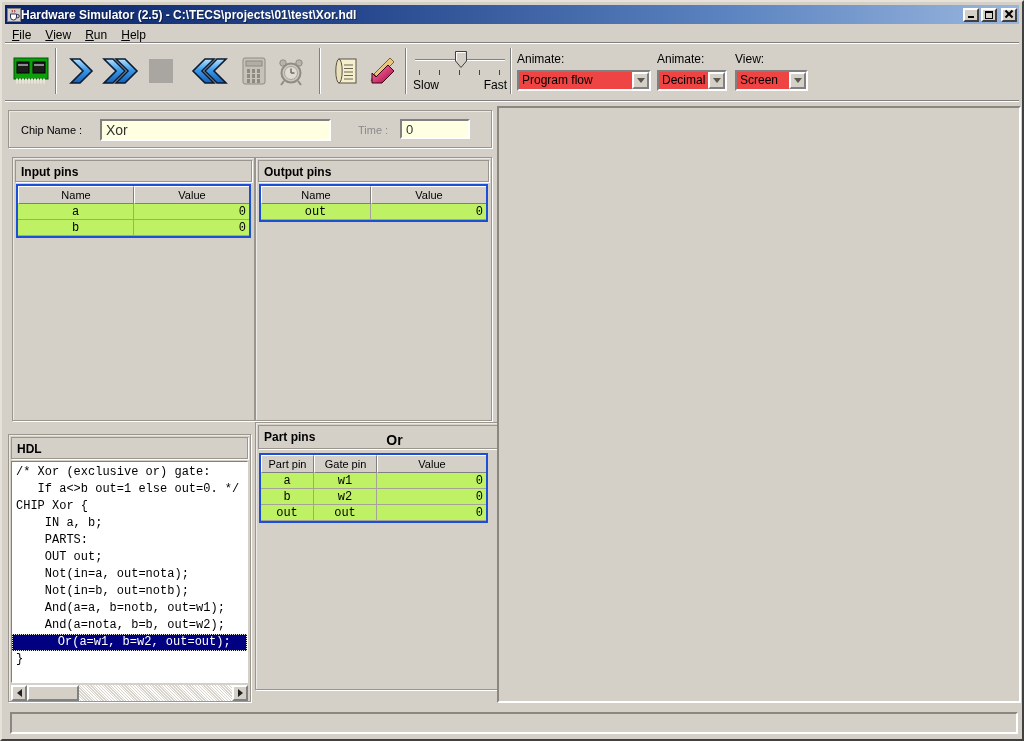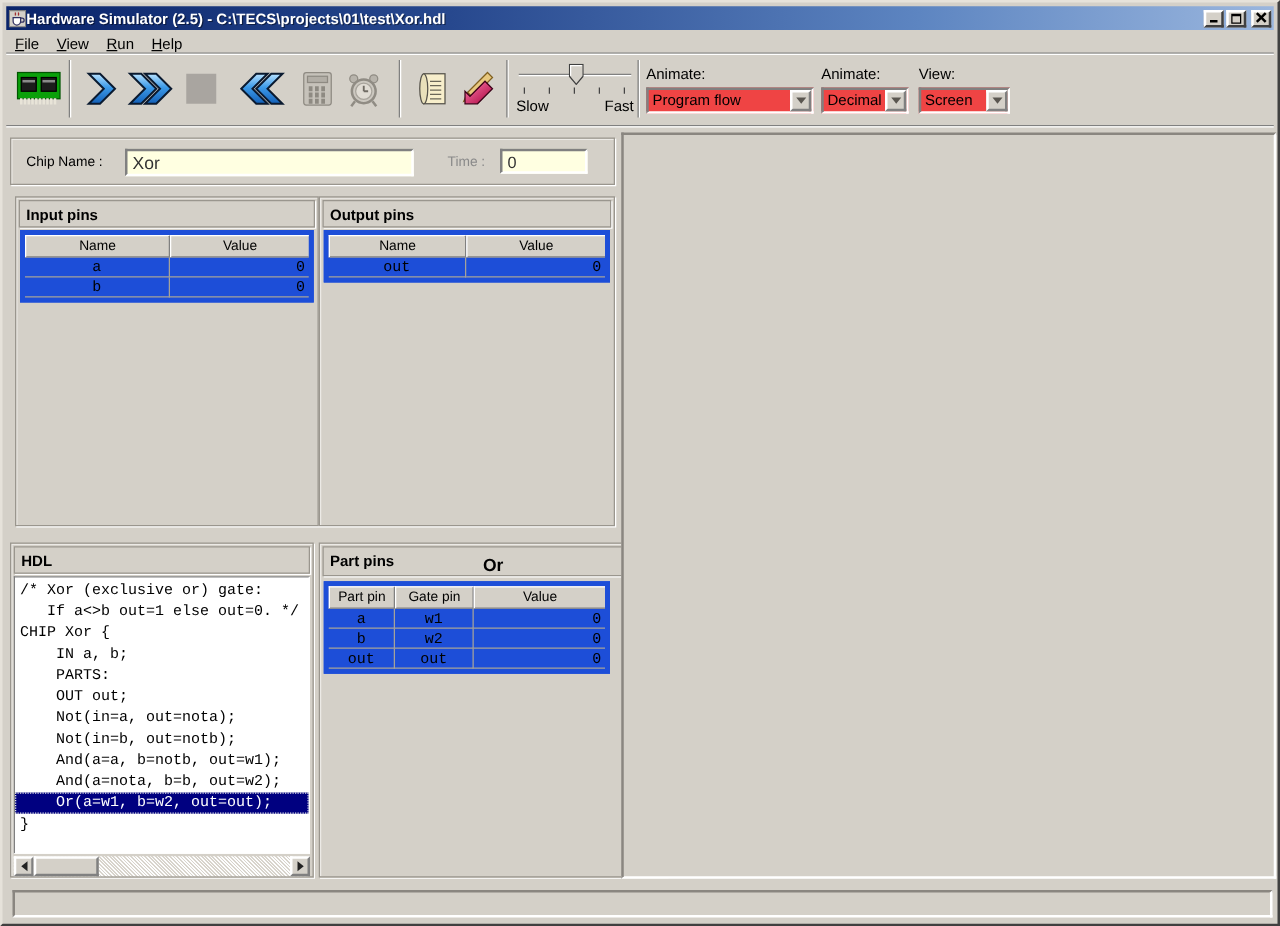--- a/index.html
+++ b/index.html
@@ -71,37 +71,37 @@
 
   
   .chipbar{position:absolute;left:6px;top:108px;width:484px;height:38px}
   .chipbar .flabel{position:absolute;top:13px;font-size:11px}
   .field{position:absolute;top:8px;height:22px;background:var(--field-bg);
     border:2px solid;border-color:var(--shadow) var(--hilite) var(--hilite) var(--shadow);
     font-family:"Liberation Sans",sans-serif;font-size:14px;color:#333;padding:0 4px}
   .time-label{color:#8a8a8a}
 
   
-  .ptable{position:absolute;border:4px solid #1d4ed8;background:#1d4ed8}
+  .ptable{position:absolute;border:2px solid #1d4ed8;background:#bef264}
   .trow{display:flex;height:16px}
   .trow.thead{height:18px}
   .hcell{background:var(--chrome);border:1px solid;border-color:var(--hilite) var(--shadow) var(--shadow) var(--hilite);
     font-size:11px;text-align:center;padding-top:2px;overflow:hidden}
   .cell{font-family:"Liberation Mono",monospace;font-size:12px;text-align:center;
     border-right:1px solid #a5a29a;border-bottom:1px solid #a5a29a;padding-top:1px;overflow:hidden}
   .cell.val{text-align:right;padding-right:3px}
   .cell:last-child,.hcell:last-child{border-right-width:0}
   .c-grow{flex:1}
 
   
   .codearea{position:absolute;left:2px;top:26px;width:237px;height:222px;background:#fff;
     border:1px solid;border-color:var(--shadow) var(--hilite) var(--hilite) var(--shadow);
     font-family:"Liberation Mono",monospace;font-size:12px;line-height:17px;overflow:hidden;padding:2px 0 0 4px}
   .hline{white-space:pre;height:17px}
-  .hline.hl{background:var(--sel);color:#fff;outline:1px dotted #e8e8e8;outline-offset:-1px;margin-left:-4px;padding-left:4px}
+  .hline.hl{background:var(--sel);color:#fff;outline:1px dotted #e8e8e8;outline-offset:-1px;margin-left:-4px;padding-left:17px}
 
   
   .hscroll{position:absolute;left:2px;top:250px;width:237px;height:16px;
     background:repeating-linear-gradient(45deg,#fdfdfd 0 1px,#d8d4cc 1px 2px)}
   .sb-btn{position:absolute;top:0;width:16px;height:16px;background:var(--chrome);
     border:2px solid;border-color:var(--hilite) var(--shadow) var(--shadow) var(--hilite);
     display:flex;align-items:center;justify-content:center}
   .sb-left{left:0}.sb-right{right:0}
   .tri-left{width:0;height:0;border:4px solid transparent;border-right:5px solid #222;margin-left:-4px}
   .tri-right{width:0;height:0;border:4px solid transparent;border-left:5px solid #222;margin-right:-4px}
@@ -357,21 +357,21 @@
       <div class="sb-btn sb-left">
           <span class="tri-left"></span>
         </div>
       <div class="sb-thumb"></div>
       <div class="sb-btn sb-right">
           <span class="tri-right"></span>
         </div>
     </div>
   </div>
 
-  <div class="panel" style="left:253px;top:432px;width:279px;height:268px">
+  <div class="panel" style="left:253px;top:420px;width:279px;height:268px">
     <div class="panel-titlebar" style="height:24px">Part pins</div>
     <div class="part-name">Or</div>
     <div class="ptable" style="left:3px;top:30px;width:229px">
       <div class="trow thead">
         <div class="hcell" style="width:53px">Part pin</div>
         <div class="hcell" style="width:63px">Gate pin</div>
         <div class="hcell c-grow">Value</div>
       </div>
       <div class="trow">
         <div class="cell" style="width:53px">a</div>

